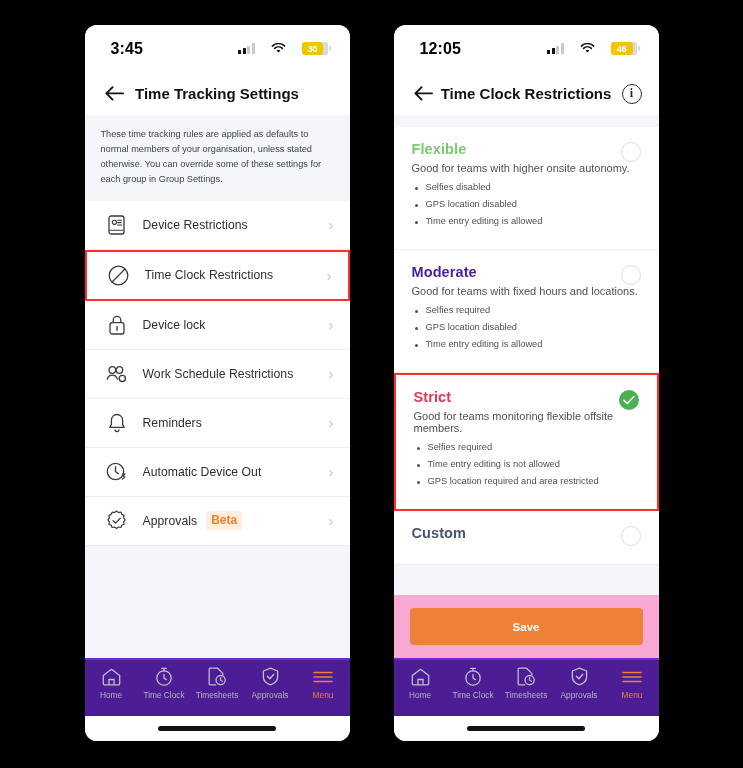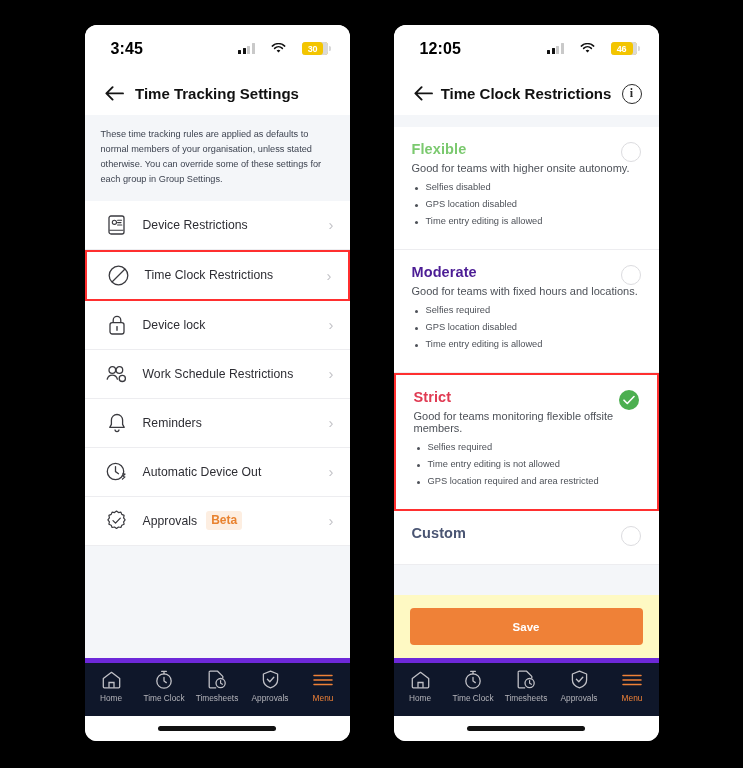--- a/index.html
+++ b/index.html
@@ -201,40 +201,40 @@
   .radio.checked {
     border: none;
     background: #4caf50;
     display:flex; align-items:center; justify-content:center;
   }
   .opt.highlight {
     border: 2.5px solid #ff2f2f;
   }
   .save-area {
     position: absolute; left: 0; right: 0; bottom: 0;
-    background: #fef9c3;
+    background: #f9a8d4;
     padding: 13px 16px 13px 16px;
   }
   .save-btn {
     width:100%; height: 37px;
     background:#ef8137; color:#fff;
     border:none; border-radius: 4px;
     font-size: 11.5px; font-weight: bold;
     font-family: "Liberation Sans", sans-serif;
     cursor:pointer;
   }
   .spacer-grey { background:#f4f6f9; }
 
   
   .tabbar {
     flex: 0 0 58px;
-    border-top: 5px solid #6d28d9;
+    border-top: 2px solid #6d28d9;
     display:flex; align-items:flex-start;
     padding-top: 7px;
-    background:#0f172a;
+    background:#4c1d95;
     justify-content:center;
   }
   .tab {
     flex:1; display:flex; flex-direction:column; align-items:center; gap:4px;
     cursor:pointer;
   }
   .tab .t-label { font-size: 8.3px; color:#b4b4ba; }
   .tab.active .t-label { color:#ef8137; }
   .tab .t-icon { height: 19px; display:flex; align-items:center; }
   .home-indicator {

